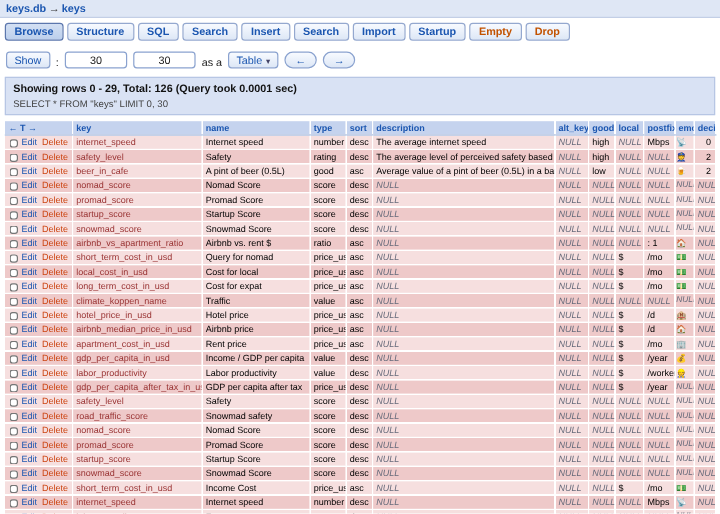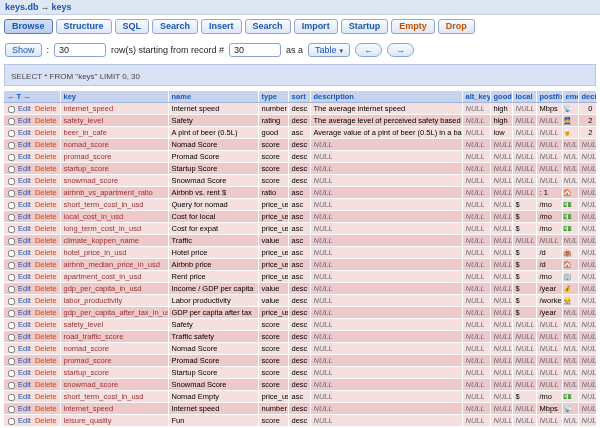--- a/index.html
+++ b/index.html
@@ -6,25 +6,25 @@
   html,body{width:600px;height:428px;overflow:hidden;background:#fff;
     font-family:"Liberation Sans","DejaVu Sans",sans-serif}
   .topbar{background:#dfe7f5;border-bottom:1px solid #c3cfe6;padding:2px 5px;font-size:9px;font-weight:bold}
   .topbar a{color:#1b56b0;text-decoration:none;cursor:pointer}
   .topbar .arrow{color:#333;font-weight:normal;padding:0 2px}
   .tabs{display:flex;gap:3px;padding:4px 4px 2px;flex-wrap:nowrap}
   .tab{font-size:9px;font-weight:bold;color:#1b56b0;border:1px solid #94a8cf;border-radius:3px;
     padding:1px 7px 2px;background:linear-gradient(#f7faff,#dde7f6);cursor:pointer;white-space:nowrap}
   .tab.active{background:linear-gradient(#d3e0f3,#bccfec);border-color:#5c77ad}
   .tab.danger{color:#c25200}
-  .controls{display:flex;align-items:center;gap:5px;padding:7px 5px 5px;font-size:9px;color:#222}
+  .controls{display:flex;align-items:flex-end;gap:5px;padding:7px 5px 5px;font-size:9px;color:#222}
   .ctl-btn{display:inline-block;border:1px solid #8aa2cf;border-radius:3px;
     background:linear-gradient(#f7faff,#dde7f6);color:#1b56b0;font-size:9px;padding:1px 6px;cursor:pointer}
   .ctl-input{width:52px;height:14px;border:1px solid #8aa2cf;border-radius:3px;font-size:9px;
-    padding:0 4px;color:#222;background:#fff}
+    padding:0 20px;color:#222;background:#fff}
   .pill{display:inline-block;border:1px solid #8aa2cf;border-radius:9px;
     background:linear-gradient(#f7faff,#dde7f6);color:#1b56b0;font-size:9px;padding:1px 8px;cursor:pointer}
   .caret{font-size:7px;color:#446;padding-left:3px}
   .summary{margin:2px 4px 5px;background:#d9e2f4;border:1px solid #b7c6e4;padding:4px 6px}
   .summary .heading{font-size:9px;font-weight:bold;color:#111}
   .summary .query{font-size:8px;color:#444;margin-top:3px}
   table{border-collapse:collapse;table-layout:fixed;width:592px;margin:0 4px}
   th,td{font-size:7.5px;padding:1px 3px;white-space:nowrap;overflow:hidden;height:11px;
     border-right:1px solid rgba(255,255,255,.75)}
   thead tr{background:#c5d3ee}
@@ -60,29 +60,29 @@
     <div class="tab">Import</div>
     <div class="tab">Startup</div>
     <div class="tab danger">Empty</div>
     <div class="tab danger">Drop</div>
   </div>
 
 <div class="controls">
   <span class="ctl-btn">Show</span>
   <span>:</span>
   <input class="ctl-input" value="30" style="">
-  <span>row(s) starting from record #</span>
   <input class="ctl-input" value="30" style="">
   <span>as a</span>
   <span class="ctl-btn"><span>Table</span><span class="caret">▾</span></span>
   <span class="pill">←</span>
   <span class="pill">→</span>
 </div>
 
 <div class="summary">
+  <div class="heading">Showing rows 0 - 29, Total: 126 (Query took 0.0001 sec)</div>
   <div class="query">SELECT * FROM "keys" LIMIT 0, 30</div>
 </div>
 
 <table>
   <thead>
       <tr>
         <th class="col0">← T →</th>
         <th class="col1">key</th>
         <th class="col2">name</th>
         <th class="col3">type</th>
@@ -359,21 +359,21 @@
         <td class="col6 alt_key null">NULL</td>
         <td class="col7 good null">NULL</td>
         <td class="col8 prefix null">NULL</td>
         <td class="col9 postfix null">NULL</td>
         <td class="col10 emoji null">NULL</td>
         <td class="col11 decimals null">NULL</td>
       </tr>
       <tr>
         <td class="col0 actions"><input type="checkbox" style=""><a class="edit">Edit</a><a class="delete">Delete</a></td>
         <td class="col1 key">road_traffic_score</td>
-        <td class="col2 name">Traffic safety</td>
+        <td class="col2 name">Snowmad safety</td>
         <td class="col3 type">score</td>
         <td class="col4 sort">desc</td>
         <td class="col5 description null">NULL</td>
         <td class="col6 alt_key null">NULL</td>
         <td class="col7 good null">NULL</td>
         <td class="col8 prefix null">NULL</td>
         <td class="col9 postfix null">NULL</td>
         <td class="col10 emoji null">NULL</td>
         <td class="col11 decimals null">NULL</td>
       </tr>
@@ -429,21 +429,21 @@
         <td class="col6 alt_key null">NULL</td>
         <td class="col7 good null">NULL</td>
         <td class="col8 prefix null">NULL</td>
         <td class="col9 postfix null">NULL</td>
         <td class="col10 emoji null">NULL</td>
         <td class="col11 decimals null">NULL</td>
       </tr>
       <tr>
         <td class="col0 actions"><input type="checkbox" style=""><a class="edit">Edit</a><a class="delete">Delete</a></td>
         <td class="col1 key">short_term_cost_in_usd</td>
-        <td class="col2 name">Nomad Empty</td>
+        <td class="col2 name">Income Cost</td>
         <td class="col3 type">price_usd</td>
         <td class="col4 sort">asc</td>
         <td class="col5 description null">NULL</td>
         <td class="col6 alt_key null">NULL</td>
         <td class="col7 good null">NULL</td>
         <td class="col8 prefix">$</td>
         <td class="col9 postfix">/mo</td>
         <td class="col10 emoji">💵</td>
         <td class="col11 decimals null">NULL</td>
       </tr>

